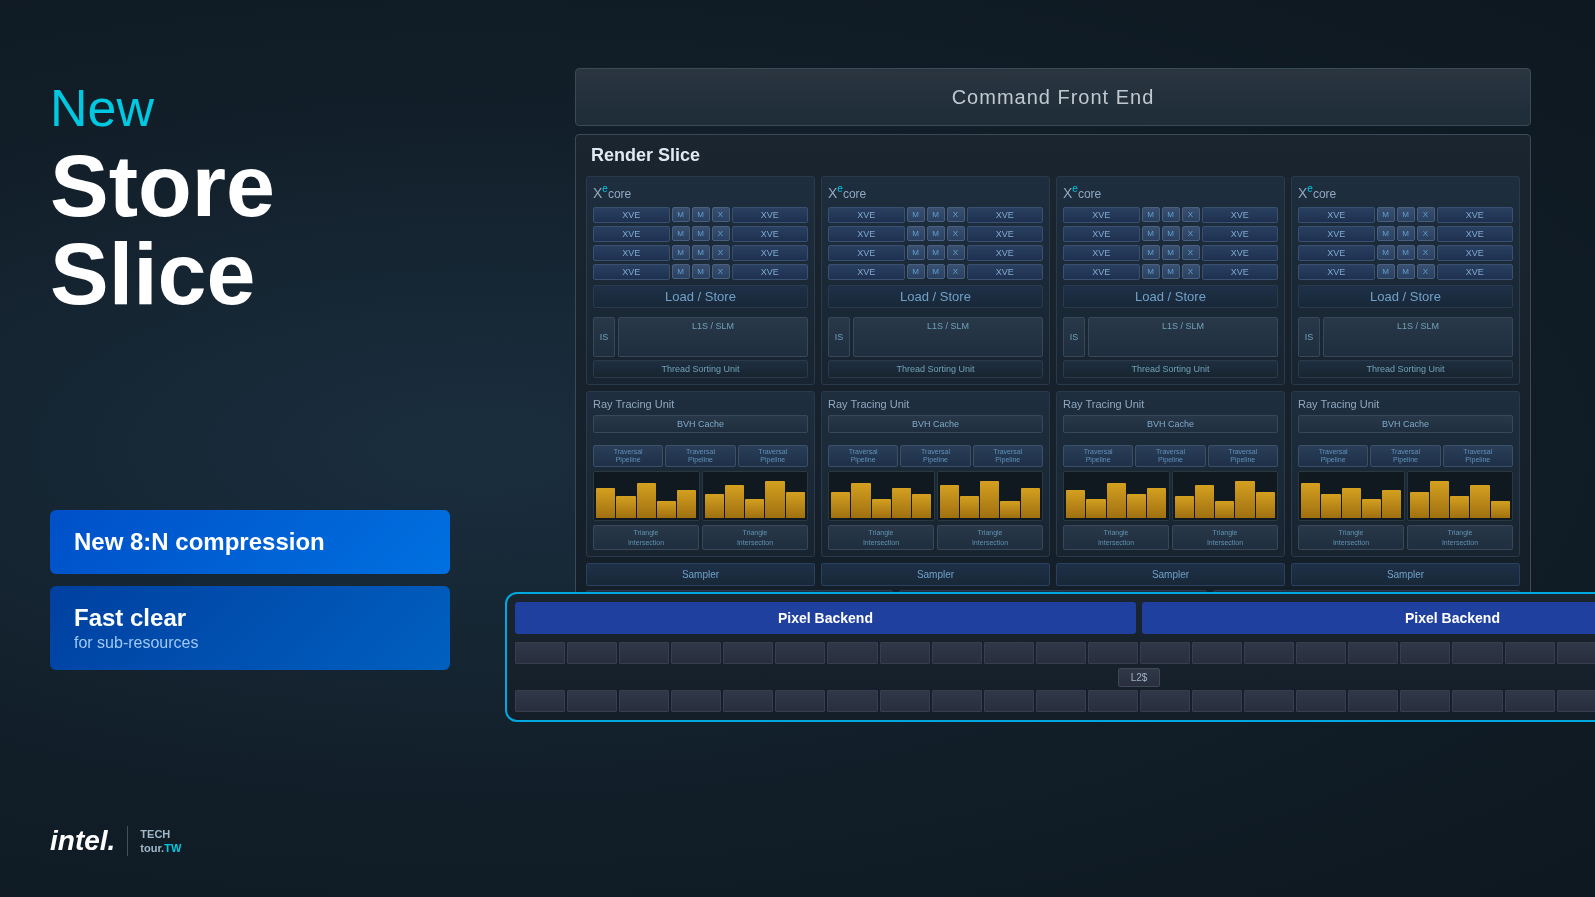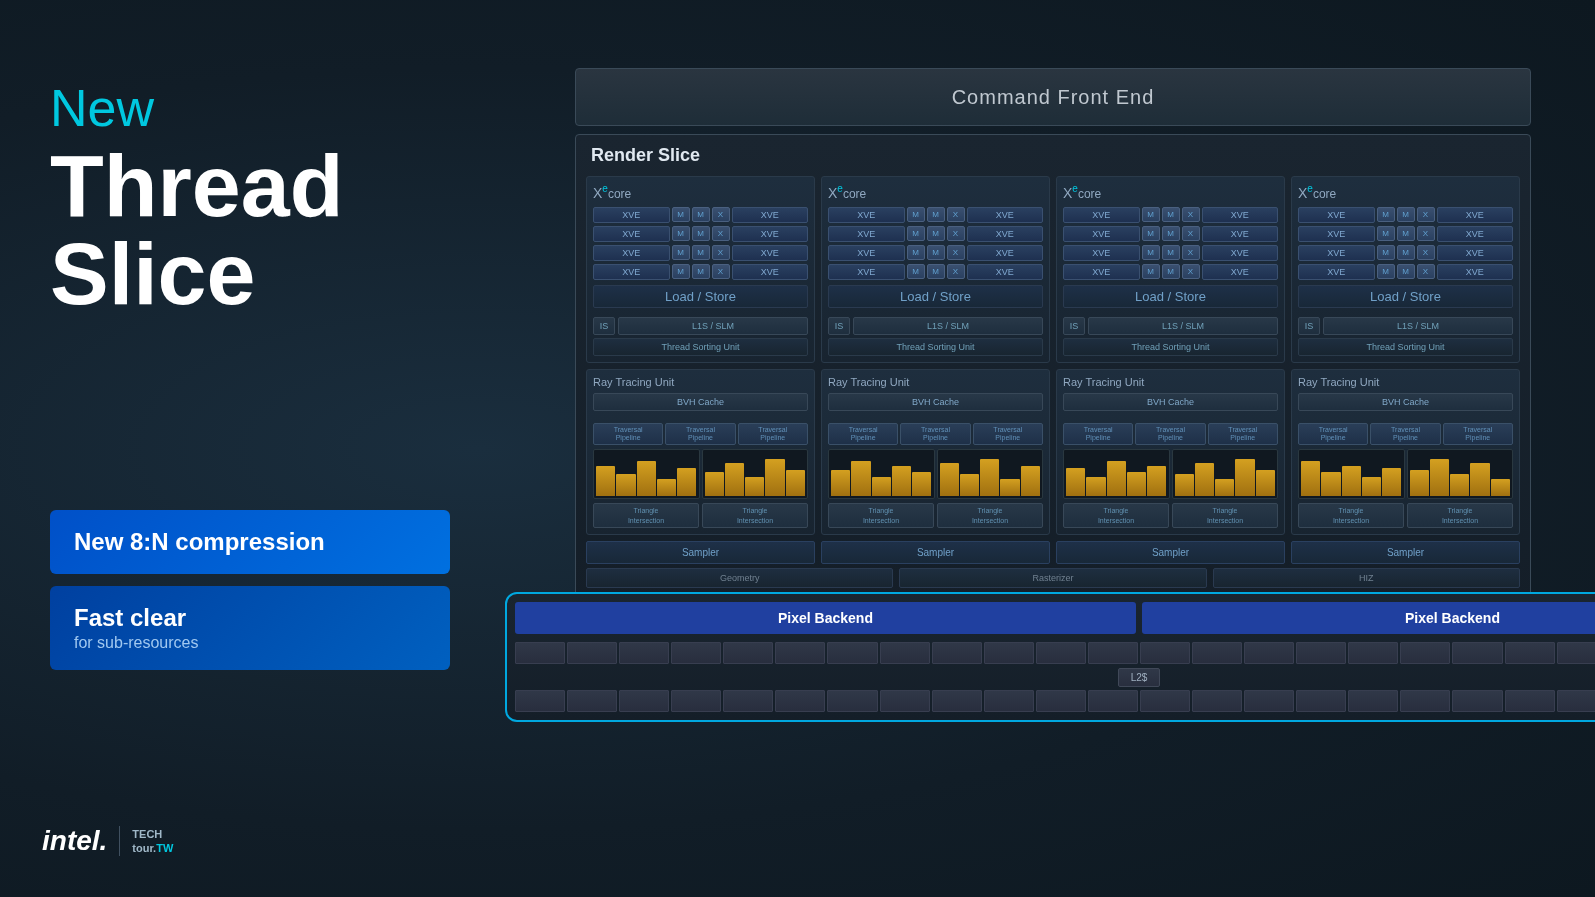--- a/index.html
+++ b/index.html
@@ -83,21 +83,21 @@
 
     .feature-box-subtitle {
       font-size: 16px;
       color: #a0c8f0;
       margin-top: 2px;
     }
 
     
     .intel-logo {
       position: absolute;
-      left: 42px;
+      left: 50px;
       bottom: 40px;
       display: flex;
       align-items: center;
       gap: 12px;
     }
 
     .intel-text {
       font-size: 28px;
       font-weight: 900;
       color: #ffffff;
@@ -227,21 +227,21 @@
     .is-lis-row {
       display: flex;
       gap: 3px;
       margin-bottom: 3px;
     }
 
     .is-cell {
       background: linear-gradient(180deg, #283848 0%, #1e2e3e 100%);
       border: 1px solid #384858;
       border-radius: 2px;
-      padding: 3px 5px;
+      padding: 14px 5px;
       font-size: 9px;
       color: #70a0b8;
       width: 22px;
       text-align: center;
     }
 
     .lis-slm-cell {
       background: linear-gradient(180deg, #283848 0%, #1e2e3e 100%);
       border: 1px solid #384858;
       border-radius: 2px;
@@ -450,21 +450,21 @@
     }
   </style>
 </head>
 <body>
 
 <div class="content-wrapper">
 
   <div class="left-panel">
     <div class="new-label">New</div>
     <div class="title-large">
-      <span>Thread</span><br>
+      <span>Store</span><br>
       <span>Slice</span>
     </div>
   </div>
 
   <div class="feature-boxes">
     <div class="feature-box feature-box-primary">
       <div class="feature-box-title">New 8:N compression</div>
     </div>
     <div class="feature-box feature-box-secondary">
       <div class="feature-box-title">Fast clear</div>

